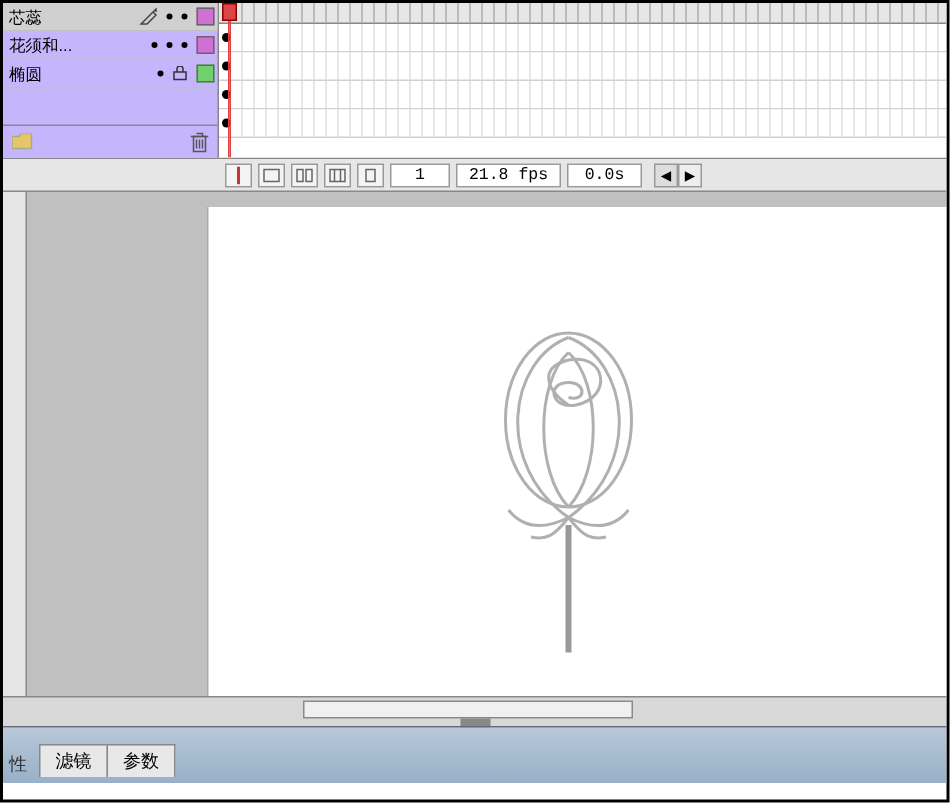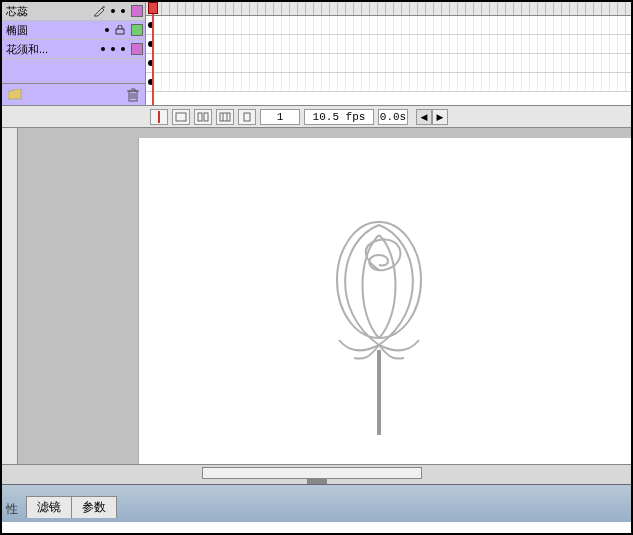--- a/index.html
+++ b/index.html
@@ -292,40 +292,40 @@
             </svg>
         </span>
         <span class="dot"></span>
         <span class="dot"></span>
         <span class="color-swatch" style="background:#d070d0"></span>
       </span>
     </div>
 
 
     <div class="layer-row">
+      <span class="layer-name">花须和...</span>
+      <span class="layer-icons">
+        <span class="dot"></span>
+        <span class="dot"></span>
+        <span class="dot"></span>
+        <span class="color-swatch" style="background:#d070d0"></span>
+      </span>
+    </div>
+
+    <div class="layer-row">
       <span class="layer-name">椭圆</span>
       <span class="layer-icons">
         <span class="dot"></span>
         <span class="lock-icon">
           <svg width="10" height="10" viewBox="0 0 10 10">
               <rect x="1" y="4" width="8" height="5" fill="none" stroke="#333"></rect>
               <path d="M3 4 V2 A2 2 0 0 1 7 2 V4" fill="none" stroke="#333"></path>
             </svg>
         </span>
         <span class="color-swatch" style="background:#70d070"></span>
-      </span>
-    </div>
-
-    <div class="layer-row">
-      <span class="layer-name">花须和...</span>
-      <span class="layer-icons">
-        <span class="dot"></span>
-        <span class="dot"></span>
-        <span class="dot"></span>
-        <span class="color-swatch" style="background:#d070d0"></span>
       </span>
     </div>
 
     <div class="layers-footer">
       <span class="folder-icon">
         <svg width="14" height="12" viewBox="0 0 14 12">
             <path d="M0 2 L5 2 L6 0 L13 0 L13 10 L0 10 Z" fill="#e6c66a" stroke="#aa8"></path>
           </svg>
       </span>
       <span class="trash-icon">
@@ -386,22 +386,22 @@
         <rect x="1" y="1" width="10" height="8" fill="none" stroke="#666"></rect>
         <path d="M4 1 V9 M8 1 V9" stroke="#666"></path>
       </svg>
   </span>
   <span class="tc-btn">
     <svg width="12" height="10">
         <rect x="3" y="1" width="6" height="8" fill="none" stroke="#666"></rect>
       </svg>
   </span>
   <span class="tc-field" style="width:40px">1</span>
-  <span class="tc-field" style="width:70px">10.5 fps</span>
-  <span class="tc-field" style="width:30px">0.0s</span>
+  <span class="tc-field" style="width:70px">21.8 fps</span>
+  <span class="tc-field" style="width:50px">0.0s</span>
   <div class="scroll-arrows">
     <span class="scroll-arrow">◀</span>
     <span class="scroll-arrow" style="background:#eee">▶</span>
   </div>
 </div>
 
 <div class="stage-area">
   <div class="stage-vruler"></div>
   <div class="stage-canvas">
     <div class="stage-page">

